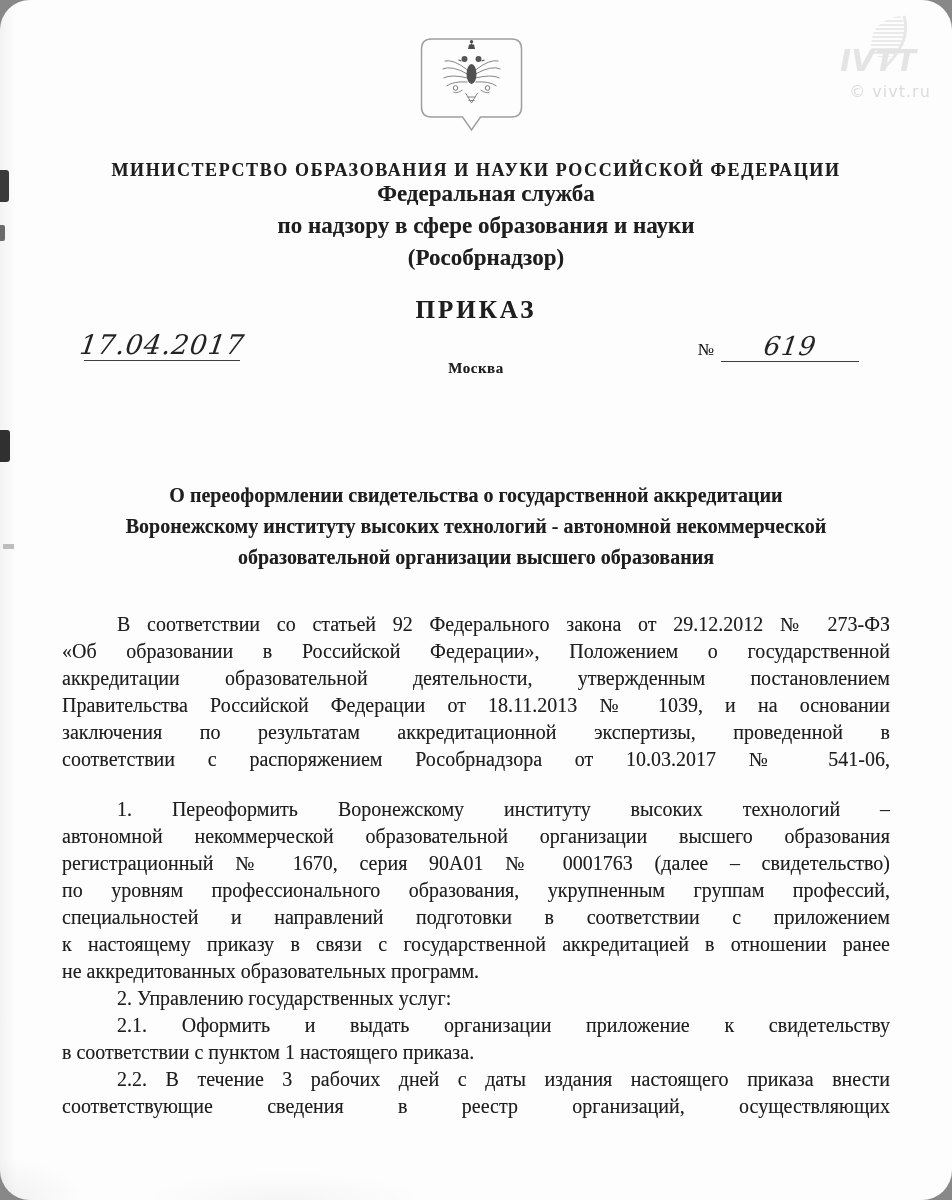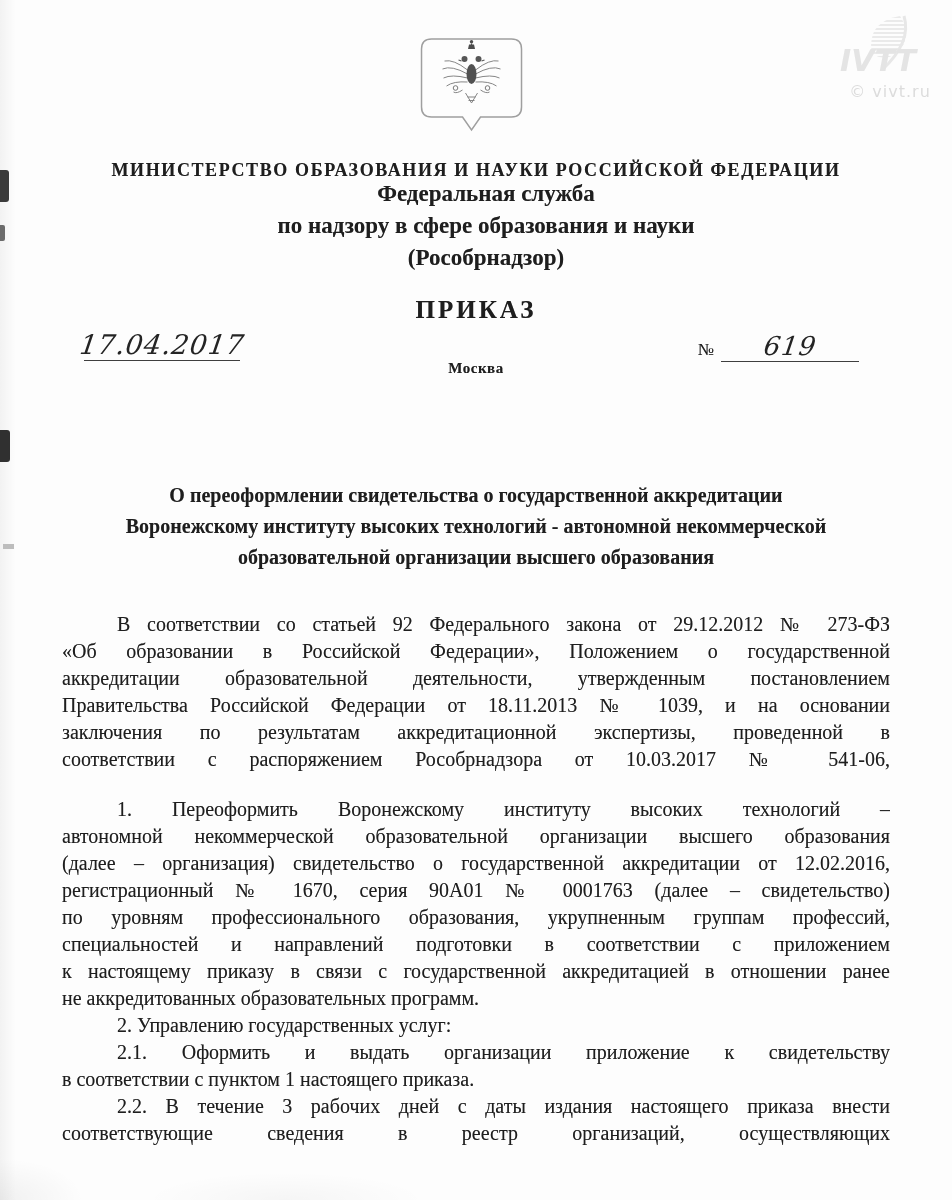--- a/index.html
+++ b/index.html
@@ -5,20 +5,21 @@
 <style>
   html,body{margin:0;padding:0;background:#888;}
   .page{
     position:relative;
     width:952px;height:1200px;
     margin:0 auto;
     background:#fdfdfd;
     font-family:"Liberation Serif","DejaVu Serif",serif;
     color:#1e1e1e;
     overflow:hidden;
+    border-radius:30px;
   }
   .page::before{
     content:"";
     position:absolute;inset:0;
     pointer-events:none;
     background:
       linear-gradient(90deg, rgba(0,0,0,0.045), rgba(0,0,0,0) 16px),
       radial-gradient(ellipse 120px 60px at 0% 100%, rgba(0,0,0,0.05), rgba(0,0,0,0) 70%),
       radial-gradient(ellipse 200px 40px at 30% 100%, rgba(0,0,0,0.03), rgba(0,0,0,0) 70%);
   }
@@ -169,21 +170,20 @@
 
   <div class="body txt">
     <div class="ln ind">В соответствии со статьей 92 Федерального закона от 29.12.2012 № 273-ФЗ</div>
     <div class="ln">«Об образовании в Российской Федерации», Положением о государственной</div>
     <div class="ln">аккредитации образовательной деятельности, утвержденным постановлением</div>
     <div class="ln">Правительства Российской Федерации от 18.11.2013 № 1039, и на основании</div>
     <div class="ln">заключения по результатам аккредитационной экспертизы, проведенной в</div>
     <div class="ln">соответствии с распоряжением Рособрнадзора от 10.03.2017 № 541-06,</div>
     <div class="ln ind gap">1. Переоформить Воронежскому институту высоких технологий –</div>
     <div class="ln">автономной некоммерческой образовательной организации высшего образования</div>
-    <div class="ln">(далее – организация) свидетельство о государственной аккредитации от 12.02.2016,</div>
     <div class="ln">регистрационный № 1670, серия 90А01 № 0001763 (далее – свидетельство)</div>
     <div class="ln">по уровням профессионального образования, укрупненным группам профессий,</div>
     <div class="ln">специальностей и направлений подготовки в соответствии с приложением</div>
     <div class="ln">к настоящему приказу в связи с государственной аккредитацией в отношении ранее</div>
     <div class="ln noj">не аккредитованных образовательных программ.</div>
     <div class="ln noj ind">2. Управлению государственных услуг:</div>
     <div class="ln ind">2.1. Оформить и выдать организации приложение к свидетельству</div>
     <div class="ln noj">в соответствии с пунктом 1 настоящего приказа.</div>
     <div class="ln ind">2.2. В течение 3 рабочих дней с даты издания настоящего приказа внести</div>
     <div class="ln">соответствующие сведения в реестр организаций, осуществляющих</div>

